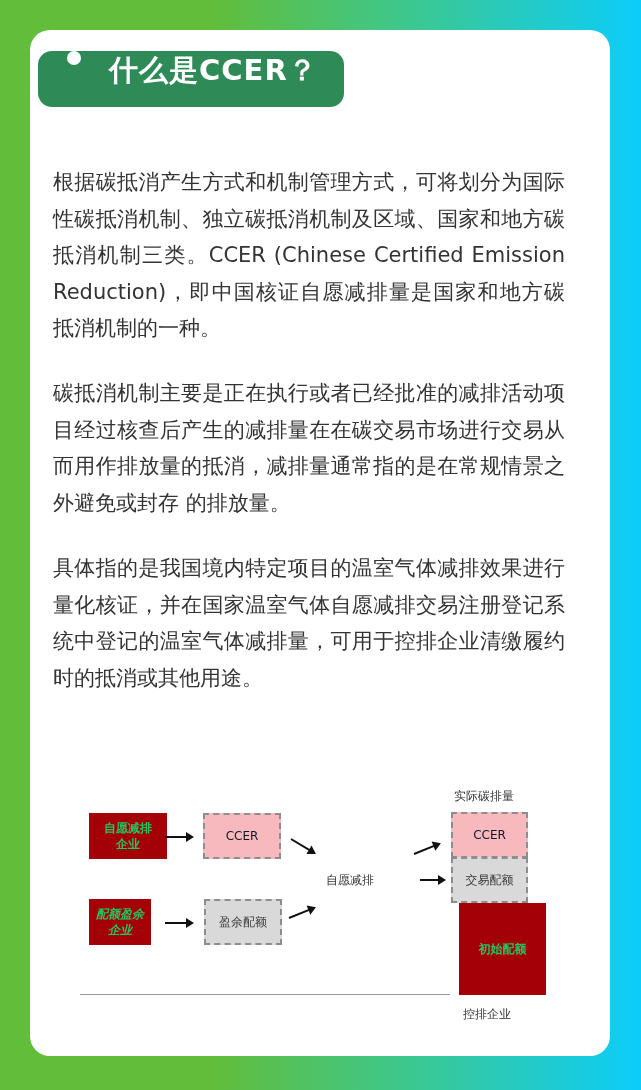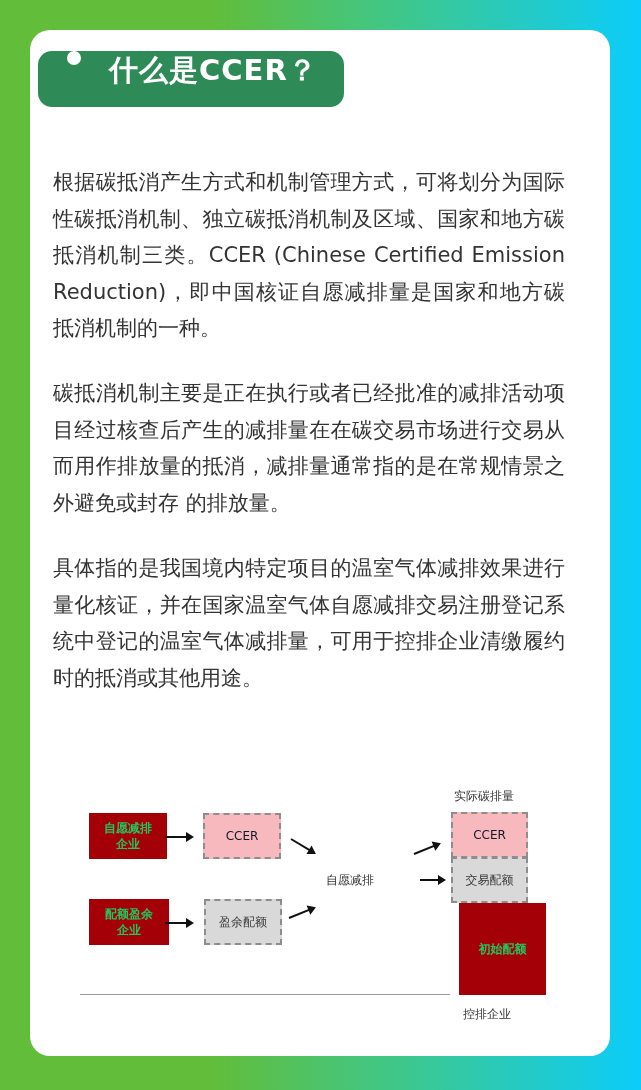--- a/index.html
+++ b/index.html
@@ -61,21 +61,21 @@
 
 <p class="para p1">根据碳抵消产生方式和机制管理方式，可将划分为国际性碳抵消机制、独立碳抵消机制及区域、国家和地方碳抵消机制三类。CCER (Chinese Certified Emission Reduction)，即中国核证自愿减排量是国家和地方碳抵消机制的一种。</p>
 <p class="para p2">碳抵消机制主要是正在执行或者已经批准的减排活动项目经过核查后产生的减排量在在碳交易市场进行交易从而用作排放量的抵消，减排量通常指的是在常规情景之外避免或封存 的排放量。</p>
 <p class="para p3">具体指的是我国境内特定项目的温室气体减排效果进行量化核证，并在国家温室气体自愿减排交易注册登记系统中登记的温室气体减排量，可用于控排企业清缴履约时的抵消或其他用途。</p>
 
 <div>
   <div class="box red" style="left:81px;top:813px;width:78px;height:46px;flex-direction:column;">
     <span>自愿减排</span>
     <span>企业</span>
   </div>
-  <div class="box red" style="left:81px;top:899px;width:80px;height:46px;flex-direction:column;">
+  <div class="box red" style="left:81px;top:899px;width:62px;height:46px;flex-direction:column;font-style:italic;">
     <span>配额盈余</span>
     <span>企业</span>
   </div>
 
   <div class="arrow" style="left:165px;top:836px;width:27px;"></div>
   <div class="arrow" style="left:165px;top:922px;width:27px;"></div>
 
   <div class="box pink" style="left:203px;top:813px;width:78px;height:46px;">CCER</div>
   <div class="box grey" style="left:204px;top:899px;width:78px;height:46px;">盈余配额</div>
 

